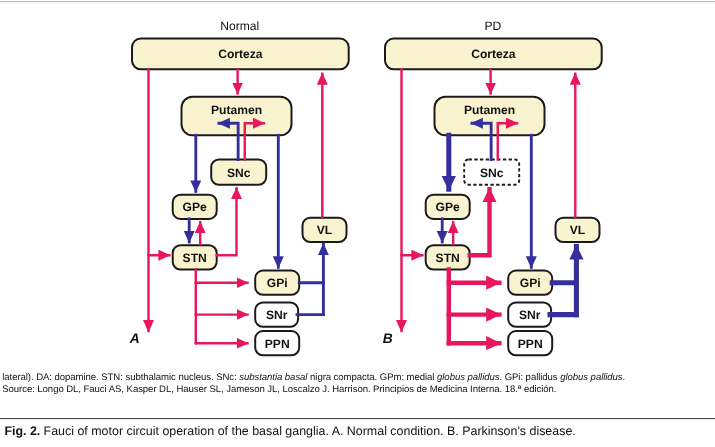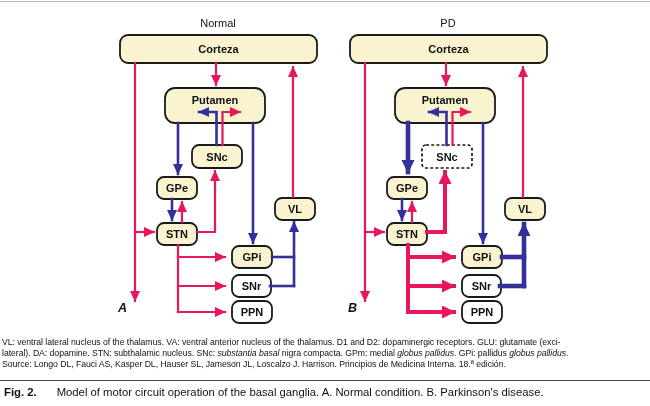--- a/index.html
+++ b/index.html
@@ -22,21 +22,21 @@
   .w1{stroke-width:2.2;}
   .w1b{stroke-width:2.6;}
   .w2{stroke-width:4;}
   .w2b{stroke-width:4.6;}
   
   .legend{position:absolute;top:337px;left:0;width:650px;padding:0 2px;box-sizing:border-box;
           font-size:8.7px;line-height:11px;color:#111;letter-spacing:-0.05px;}
   .lline{white-space:nowrap;overflow:hidden;}
   .divider{position:absolute;top:380px;left:0;width:650px;height:1px;background:#4a4a4a;}
   .figcaption{position:absolute;top:386px;left:4px;width:644px;font-size:11.3px;color:#111;white-space:nowrap;}
-  .figbold{font-weight:700;margin-right:20px;}
+  .figbold{font-weight:700;margin-right:3px;}
 </style>
 </head>
 <body>
 
 <div class="stage">
   <div class="topline"></div>
 
   <svg width="650" height="334" viewBox="0 0 650 334">
     <defs>
       <marker id="mr" markerUnits="userSpaceOnUse" markerWidth="12" markerHeight="11" refX="10" refY="5" orient="auto">
@@ -132,21 +132,20 @@
     <text x="407" y="192" text-anchor="middle" class="nlabel">GPe</text>
     <text x="407" y="238" text-anchor="middle" class="nlabel">STN</text>
     <text x="525" y="213" text-anchor="middle" class="nlabel">VL</text>
     <text x="482" y="261" text-anchor="middle" class="nlabel">GPi</text>
     <text x="481.5" y="290" text-anchor="middle" class="nlabel">SNr</text>
     <text x="482" y="316" text-anchor="middle" class="nlabel">PPN</text>
     <text x="348" y="312" class="pletter">B</text>
   </svg>
 
   <div class="legend">
-    <div class="lline">VL: ventral lateral nucleus of the thalamus. VA: ventral anterior nucleus of the thalamus. D1 and D2: dopaminergic receptors. GLU: glutamate (exci-</div>
     <div class="lline"><span>lateral). DA: dopamine. STN: subthalamic nucleus. SNc: </span><i>substantia basal</i><span> nigra compacta. GPm: medial </span><i>globus pallidus</i><span>. GPi: pallidus </span><i>globus pallidus</i><span>.</span></div>
     <div class="lline">Source: Longo DL, Fauci AS, Kasper DL, Hauser SL, Jameson JL, Loscalzo J. Harrison. Principios de Medicina Interna. 18.ª edición.</div>
   </div>
 
   <div class="divider"></div>
 
-  <div class="figcaption"><span class="figbold">Fig. 2.</span><span>Model of motor circuit operation of the basal ganglia. A. Normal condition. B. Parkinson's disease.</span></div>
+  <div class="figcaption"><span class="figbold">Fig. 2.</span><span>Fauci of motor circuit operation of the basal ganglia. A. Normal condition. B. Parkinson's disease.</span></div>
 </div>
 
 </body></html>

